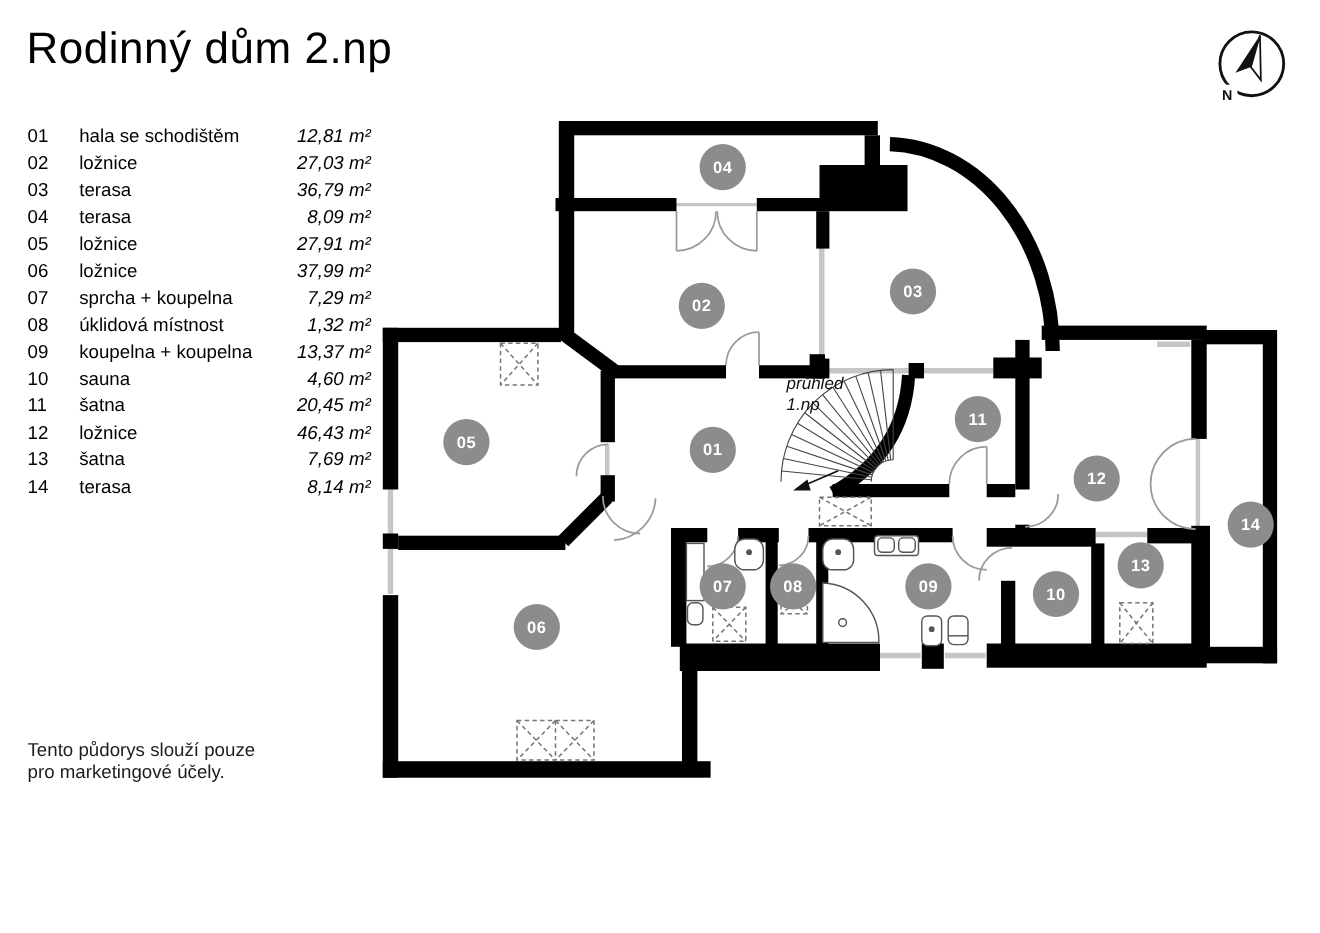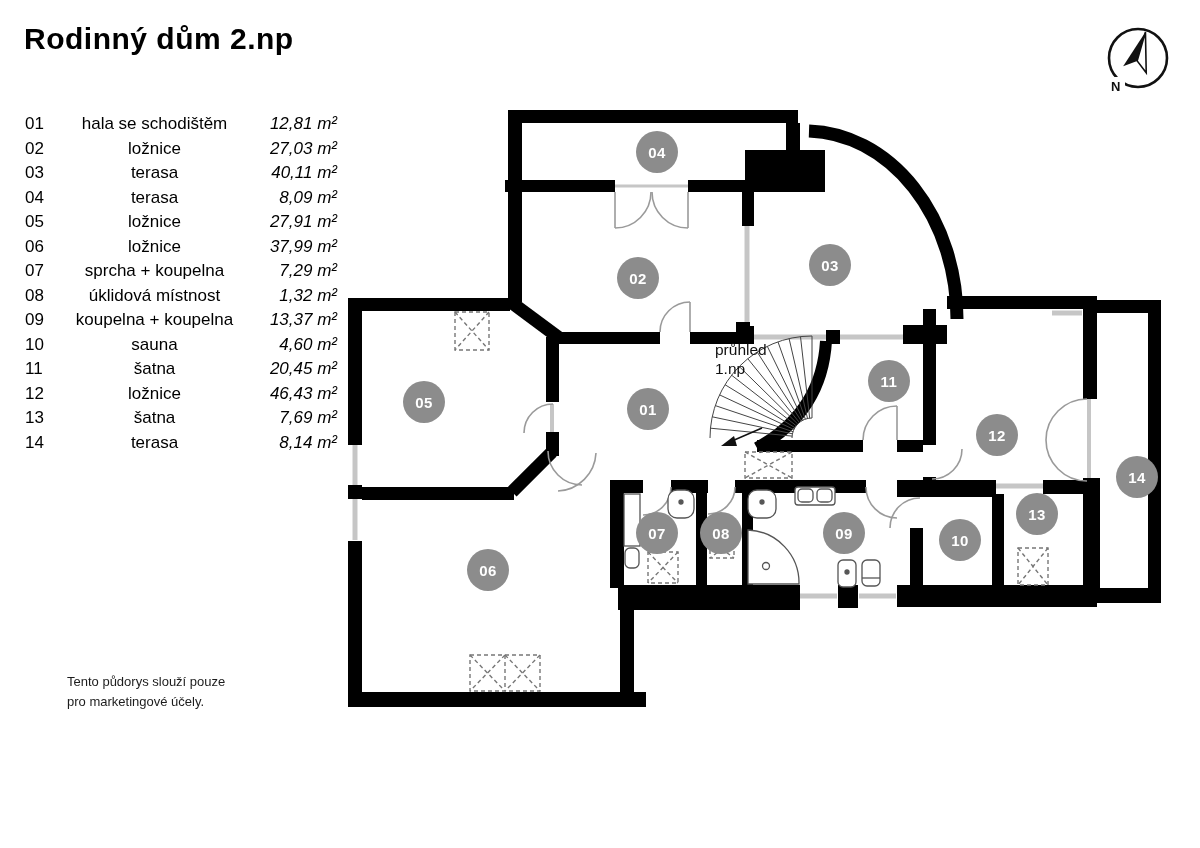--- a/index.html
+++ b/index.html
@@ -1,43 +1,43 @@
 <!DOCTYPE html>
 <html><head>
 <meta charset="utf-8">
 <style>
   html,body{margin:0;padding:0;}
   body{
     width:1200px;height:848px;background:#ffffff;overflow:hidden;position:relative;
     font-family:"Liberation Sans","DejaVu Sans",sans-serif;color:#000;
   }
   .page-title{
-    position:absolute;left:24px;top:22px;font-size:30px;font-weight:700;
+    position:absolute;left:24px;top:22px;font-size:40px;font-weight:400;
     letter-spacing:.5px;color:#000;white-space:nowrap;
   }
   .legend{position:absolute;left:25px;top:114px;width:312px;font-size:17px;}
   .legend-row{display:flex;align-items:baseline;height:24.5px;}
   .legend-num{width:47px;flex:0 0 47px;}
-  .legend-name{flex:1;text-align:center;}
+  .legend-name{flex:1;}
   .legend-area{flex:0 0 100px;text-align:right;white-space:nowrap;font-style:italic;}
   .disclaimer{
-    position:absolute;left:25px;top:672px;width:240px;font-size:13px;
-    line-height:19.5px;color:#1c1c1c;margin-left:42px;
+    position:absolute;left:25px;top:672px;width:240px;font-size:17px;
+    line-height:19.5px;color:#1c1c1c;
   }
   .disclaimer p{margin:0 0 15px 0;white-space:pre-line;}
   .plan-svg{position:absolute;left:0;top:0;}
   .badge{
     position:absolute;width:42px;height:42px;border-radius:50%;
     background:#8c8c8c;color:#fff;font-size:15px;font-weight:bold;
     display:flex;align-items:center;justify-content:center;
     transform:translate(-50%,-50%);letter-spacing:.5px;user-select:none;
   }
   .overlook{
     position:absolute;left:715px;top:340px;font-size:15.5px;line-height:19px;
-    color:#111;white-space:pre-line;
+    color:#111;white-space:pre-line;font-style:italic;
   }
   .compass{position:absolute;left:1100px;top:20px;}
 </style>
 </head>
 <body>
 
 <div class="page-title">Rodinný dům 2.np</div>
 
 <div class="legend">
     <div class="legend-row">
@@ -46,21 +46,21 @@
       <span class="legend-area">12,81 m²</span>
     </div>
     <div class="legend-row">
       <span class="legend-num">02</span>
       <span class="legend-name">ložnice</span>
       <span class="legend-area">27,03 m²</span>
     </div>
     <div class="legend-row">
       <span class="legend-num">03</span>
       <span class="legend-name">terasa</span>
-      <span class="legend-area">40,11 m²</span>
+      <span class="legend-area">36,79 m²</span>
     </div>
     <div class="legend-row">
       <span class="legend-num">04</span>
       <span class="legend-name">terasa</span>
       <span class="legend-area">8,09 m²</span>
     </div>
     <div class="legend-row">
       <span class="legend-num">05</span>
       <span class="legend-name">ložnice</span>
       <span class="legend-area">27,91 m²</span>

